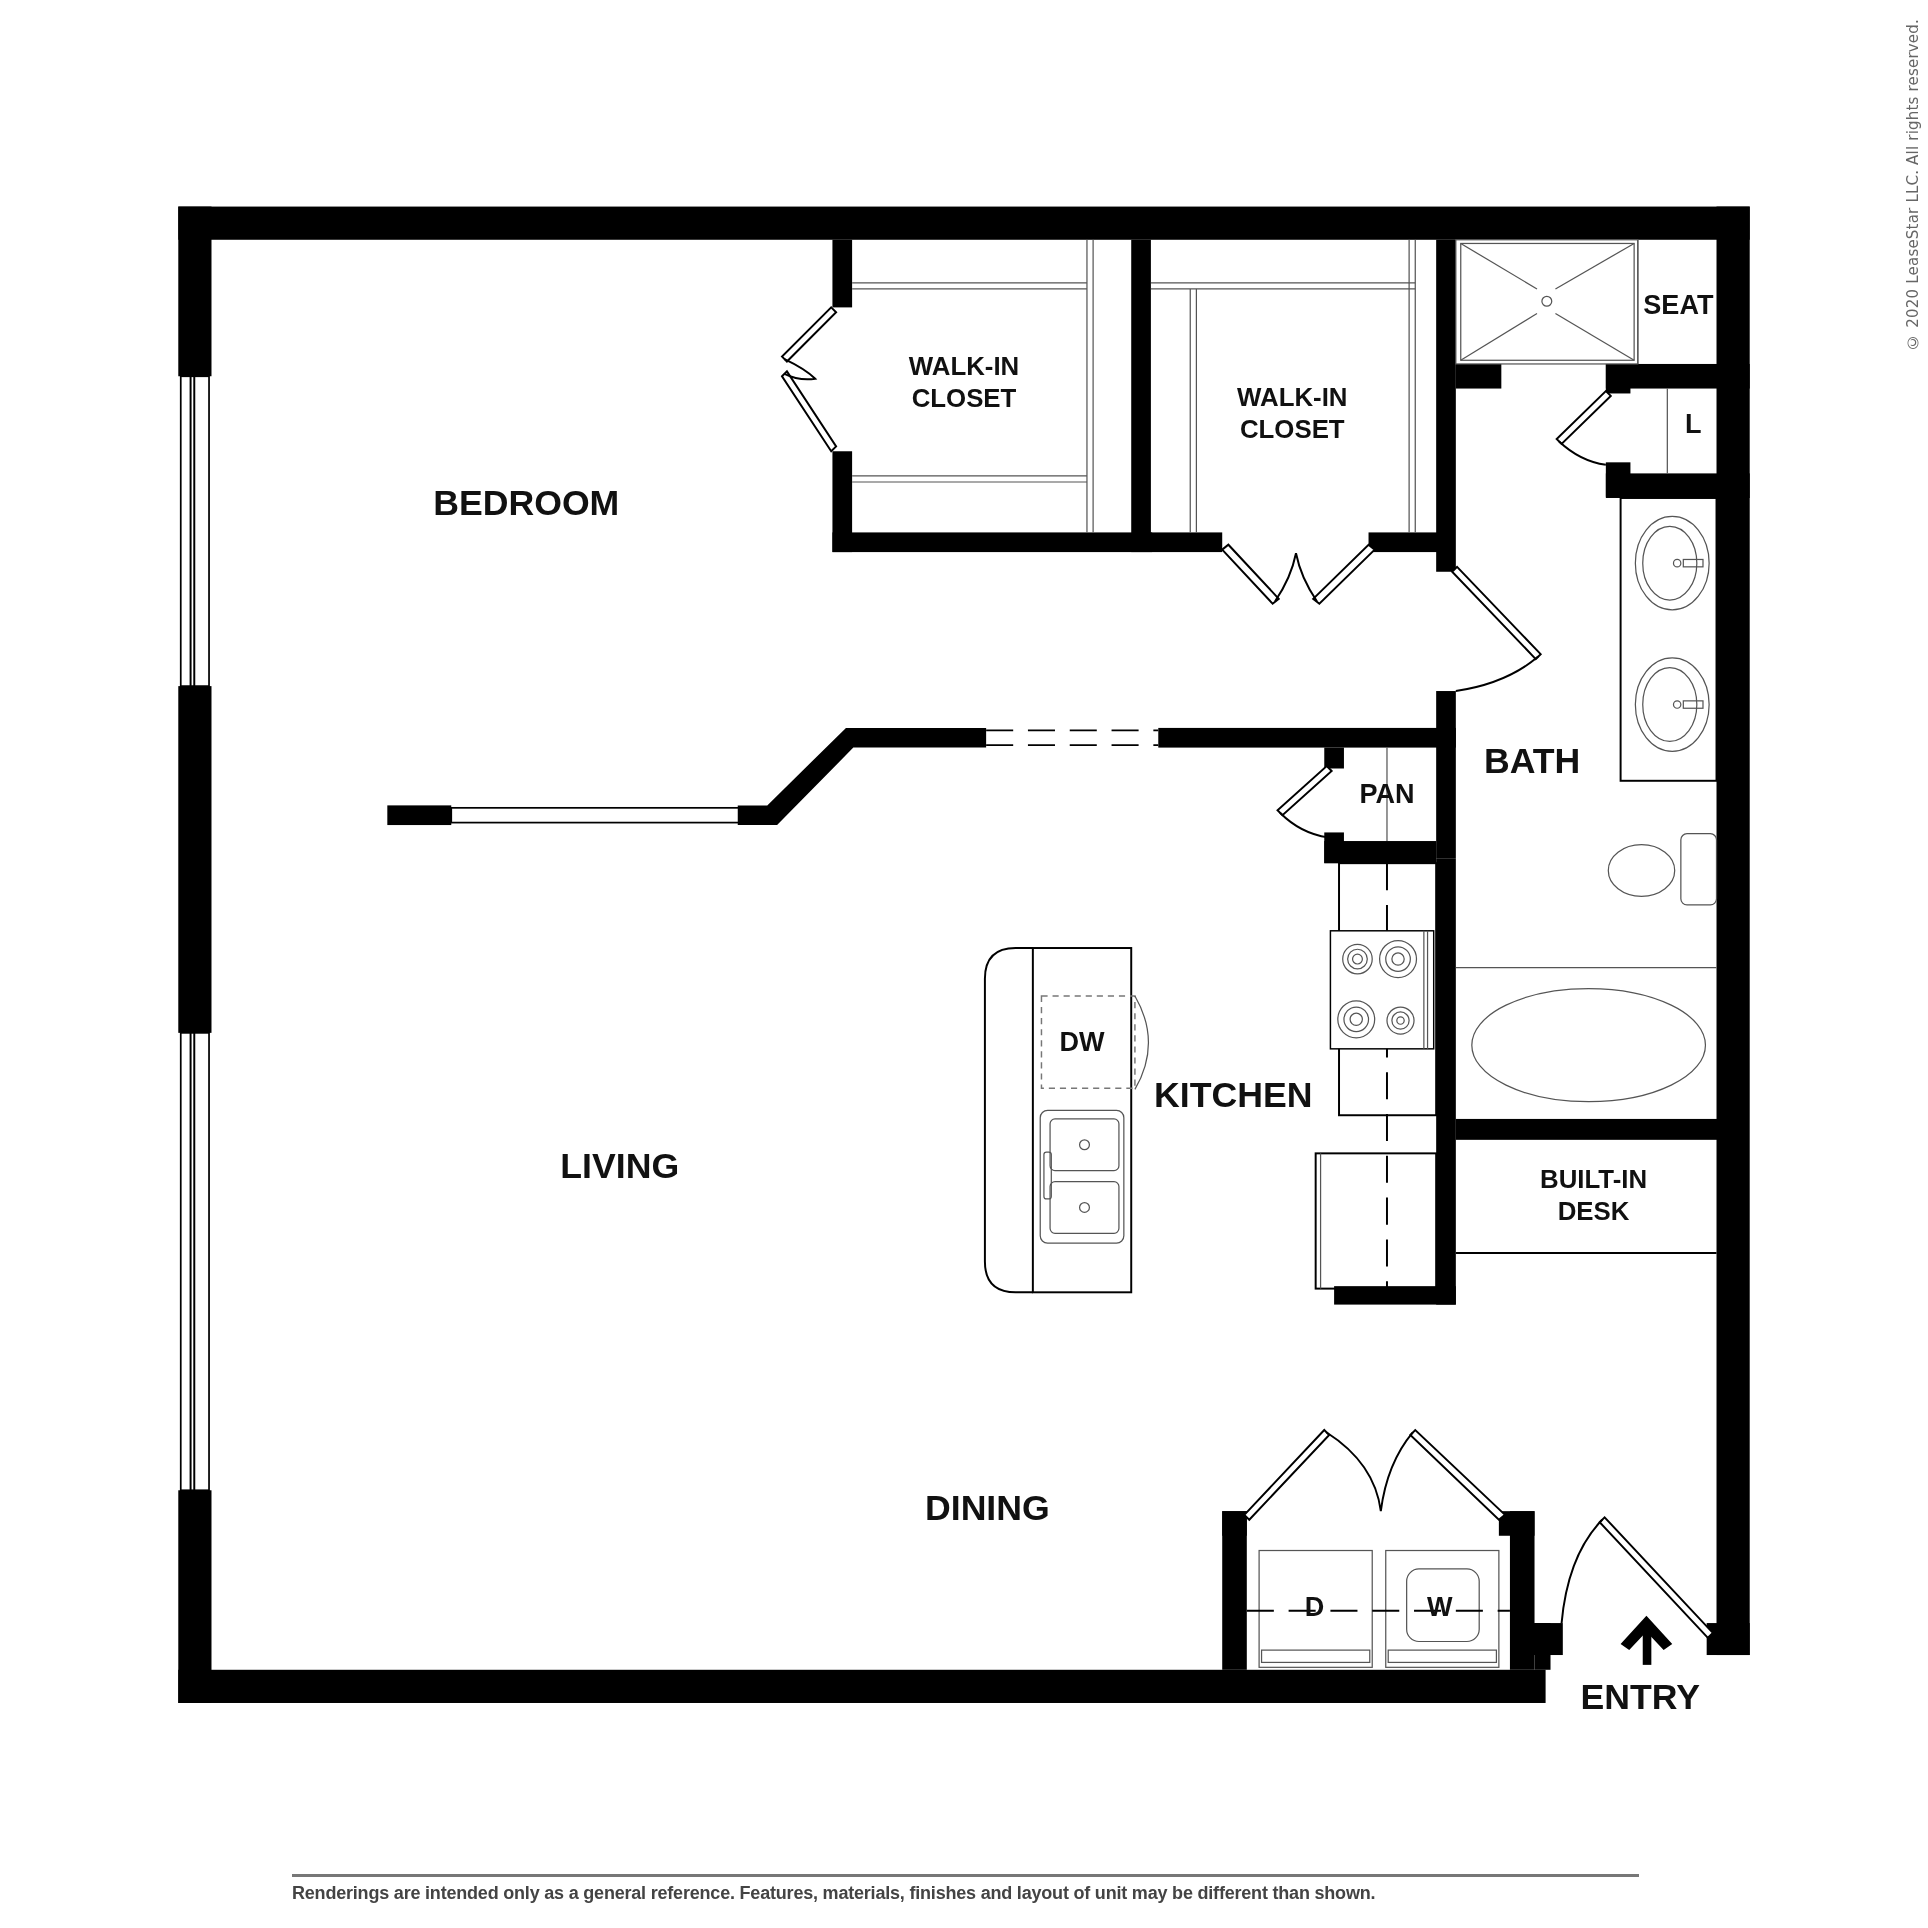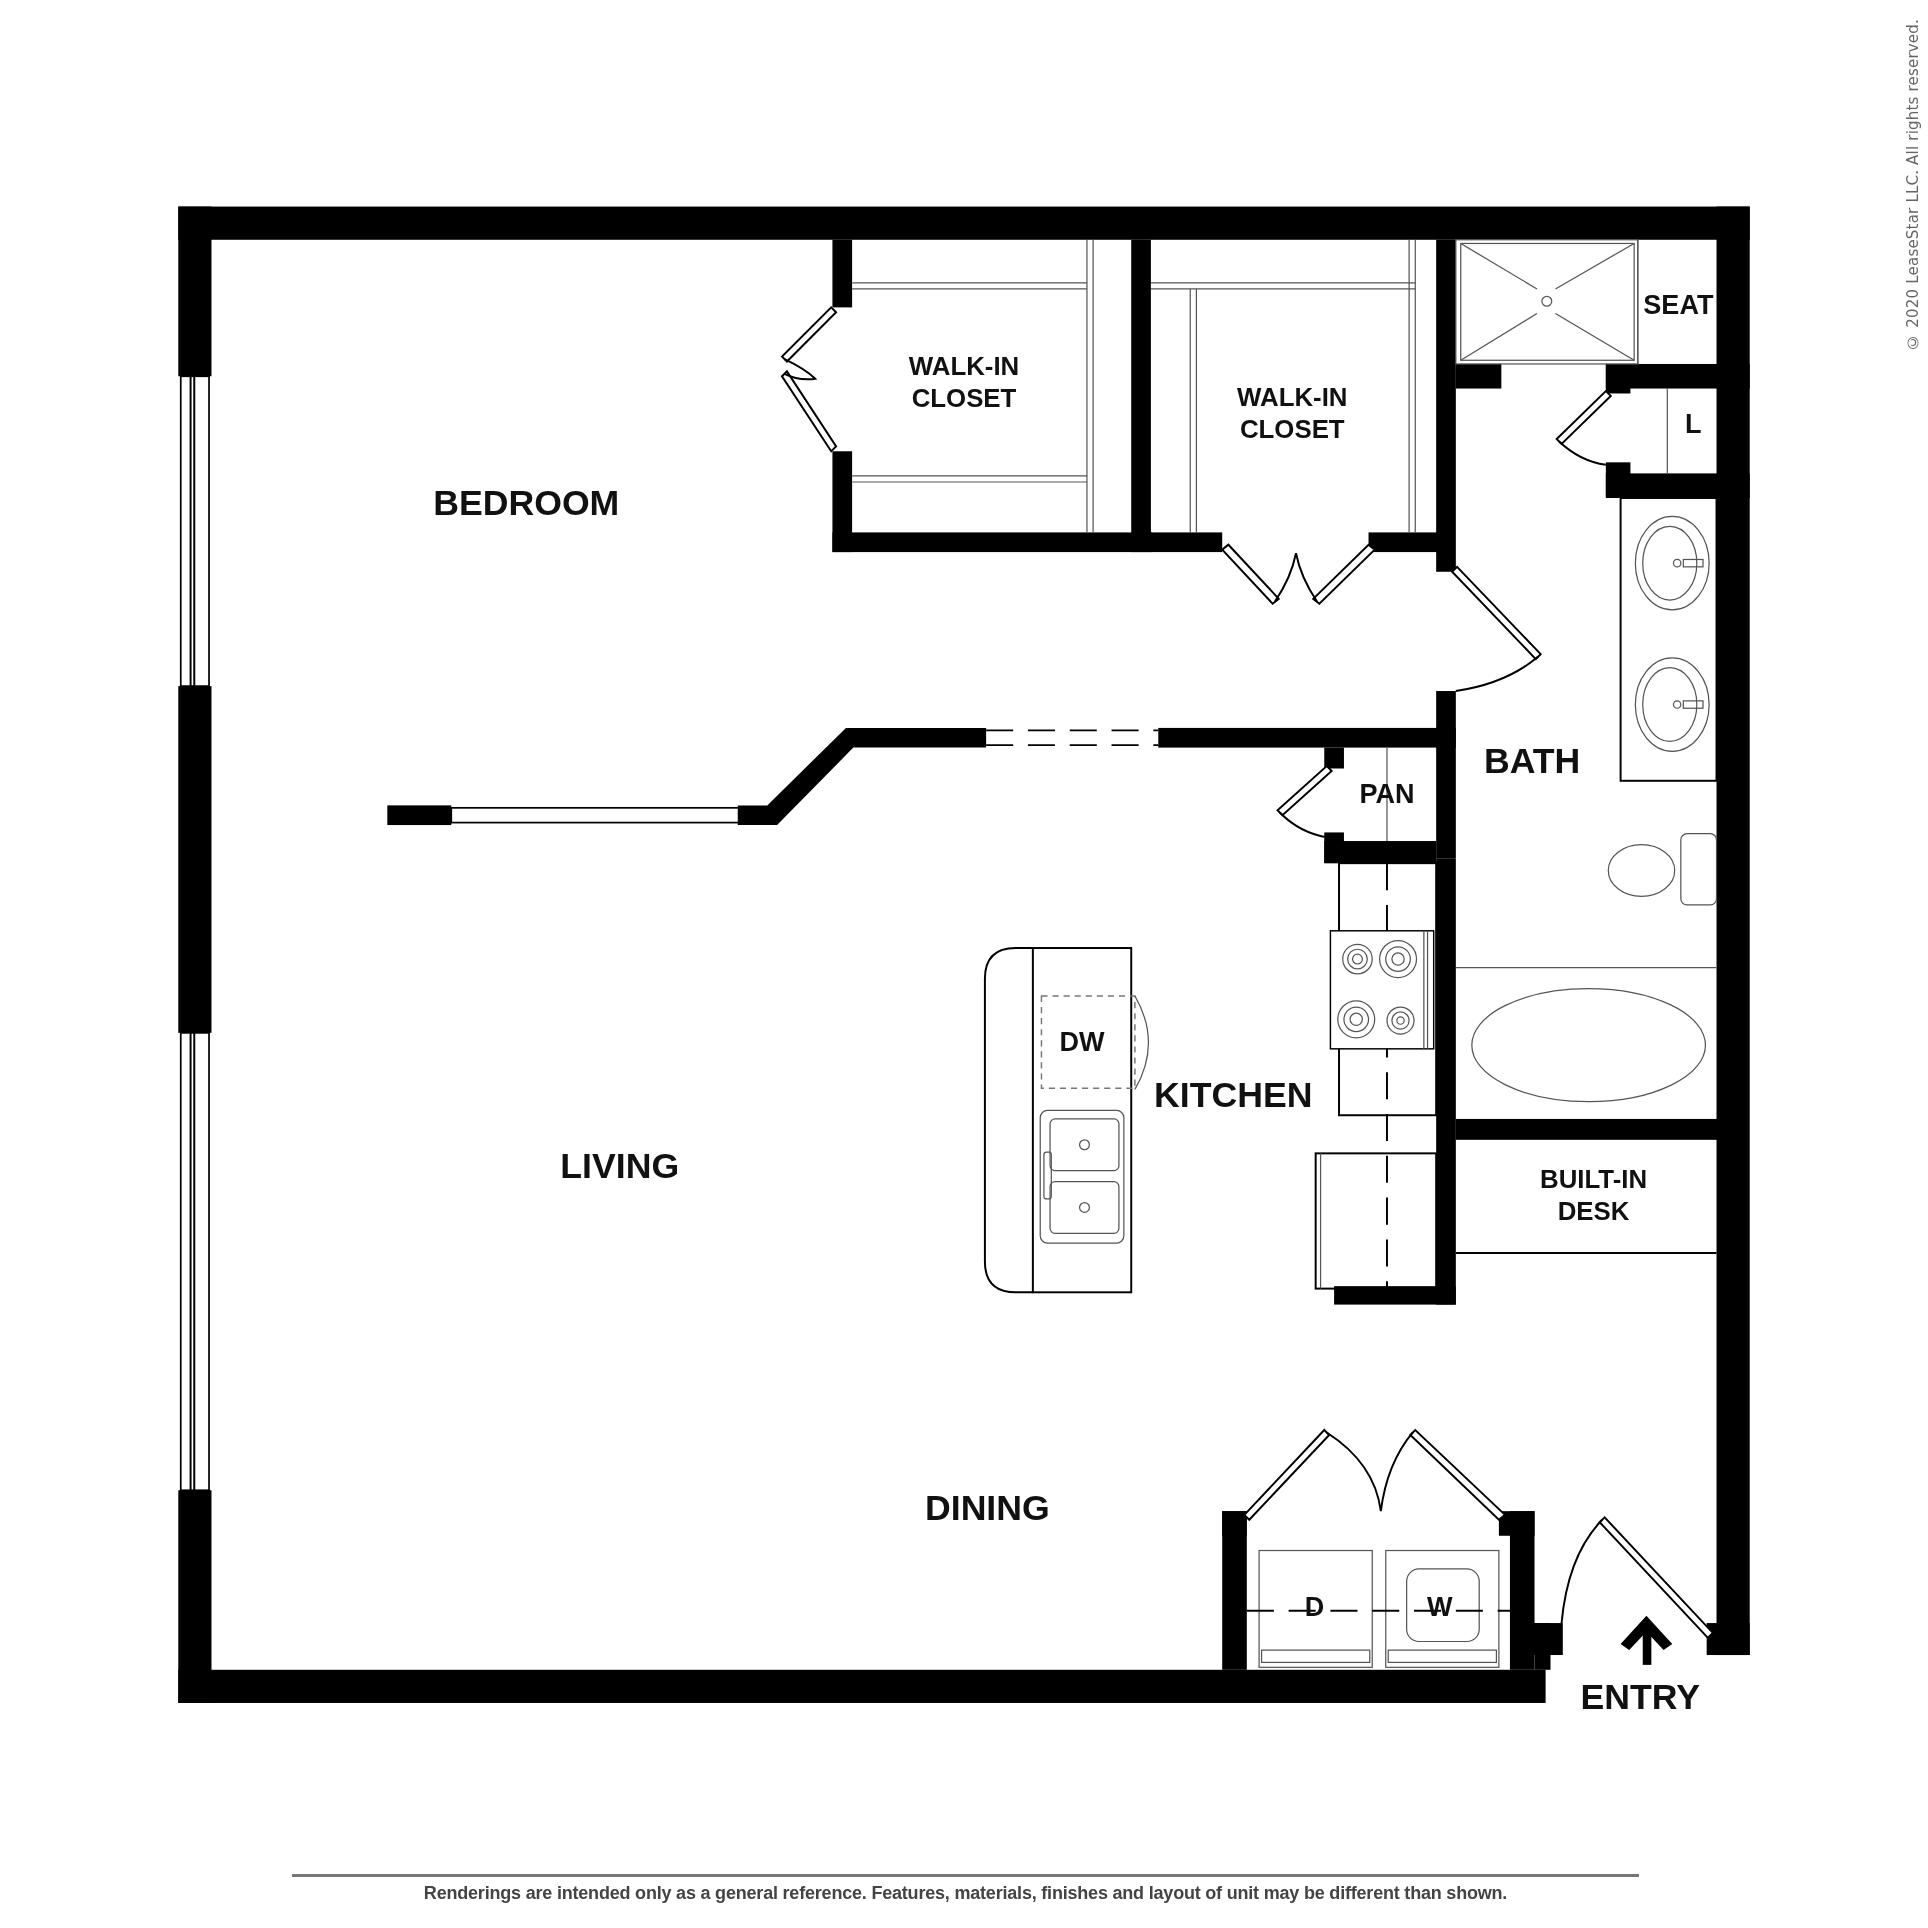--- a/index.html
+++ b/index.html
@@ -10,21 +10,21 @@
   .hair { fill: none; stroke: #555555; stroke-width: 1; }
   .door { fill: #ffffff; stroke: #000000; stroke-width: 1.6; }
   .dash { fill: none; stroke: #000000; stroke-width: 1.6; stroke-dasharray: 22 12; }
   .dash-sm { fill: none; stroke: #777777; stroke-width: 1.2; stroke-dasharray: 5 4; }
   .room-label { font-family: "Liberation Sans", sans-serif; font-weight: 700; fill: #111111; text-anchor: middle; }
   .lg { font-size: 29px; }
   .md { font-size: 22px; }
   .sm { font-size: 21px; }
   #copyright { position: absolute; right: 5.6px; top: 19px; writing-mode: vertical-rl; transform: rotate(180deg); font-family: "DejaVu Sans", sans-serif; font-size: 15px; color: #666666; letter-spacing: 0.2px; }
   #disclaimer-rule { position: absolute; left: 292px; top: 1874px; width: 1347px; height: 2.8px; background: #777777; }
-  #disclaimer { position: absolute; left: 292px; top: 1883px; width: 1347px; text-align: center; font-family: "Liberation Sans", sans-serif; font-weight: 700; font-size: 18px; color: #444444; letter-spacing: -0.2px; }
+  #disclaimer { position: absolute; left: 292px; top: 1883px; width: 1347px; font-family: "Liberation Sans", sans-serif; font-weight: 700; font-size: 18px; color: #444444; letter-spacing: -0.2px; }
 </style>
 </head>
 <body>
 
 <svg id="plan" viewBox="0 0 1568 1568" xmlns="http://www.w3.org/2000/svg">
 
   <g>
     <rect class="wall" x="145" y="168" width="1278" height="27"></rect>
     <rect class="wall" x="145" y="168" width="27" height="138"></rect>
     <rect class="wall" x="145" y="558" width="27" height="282"></rect>

